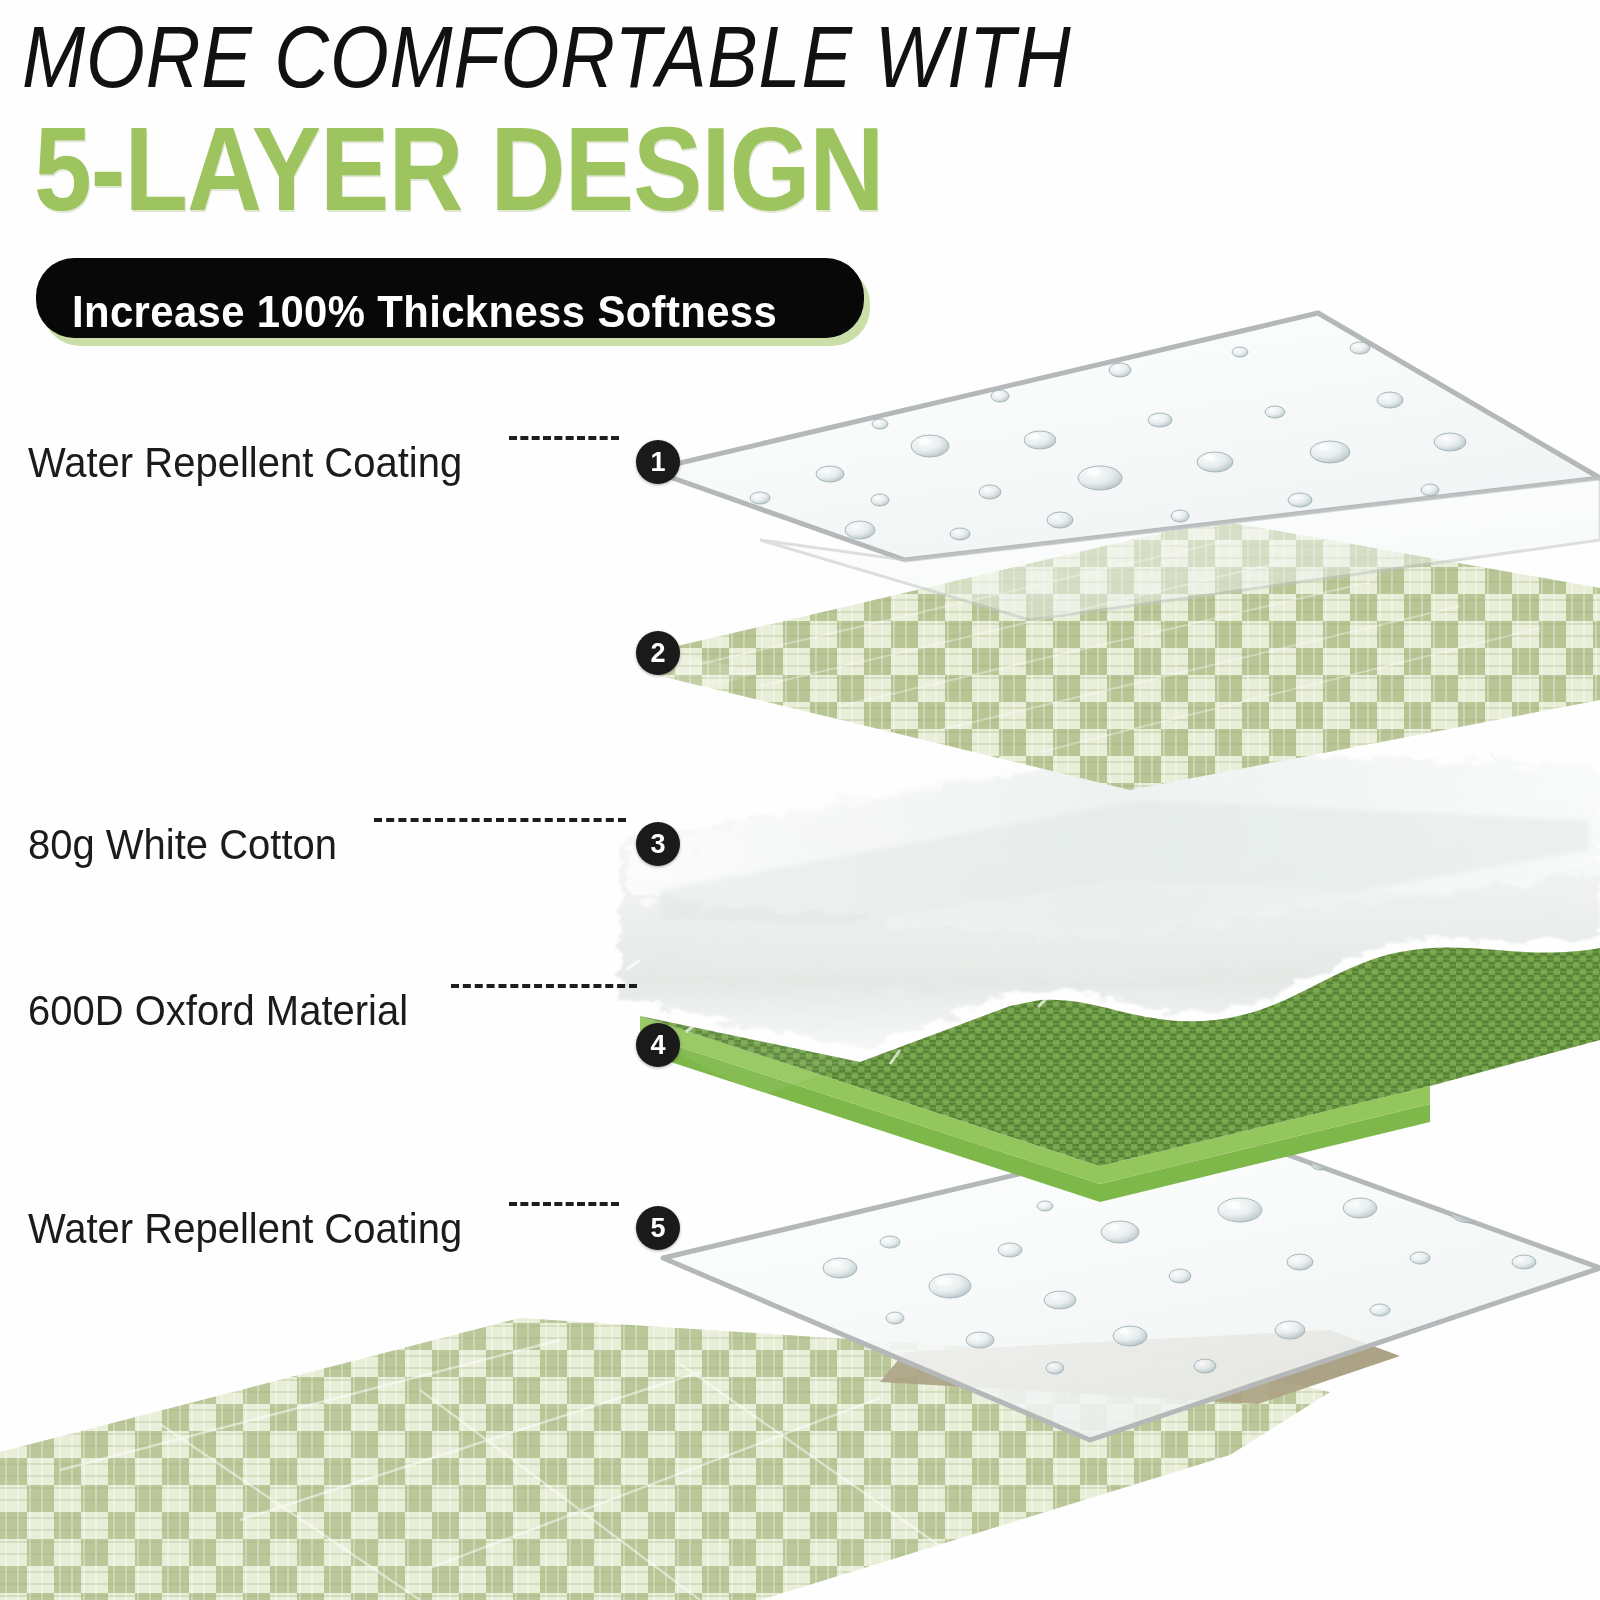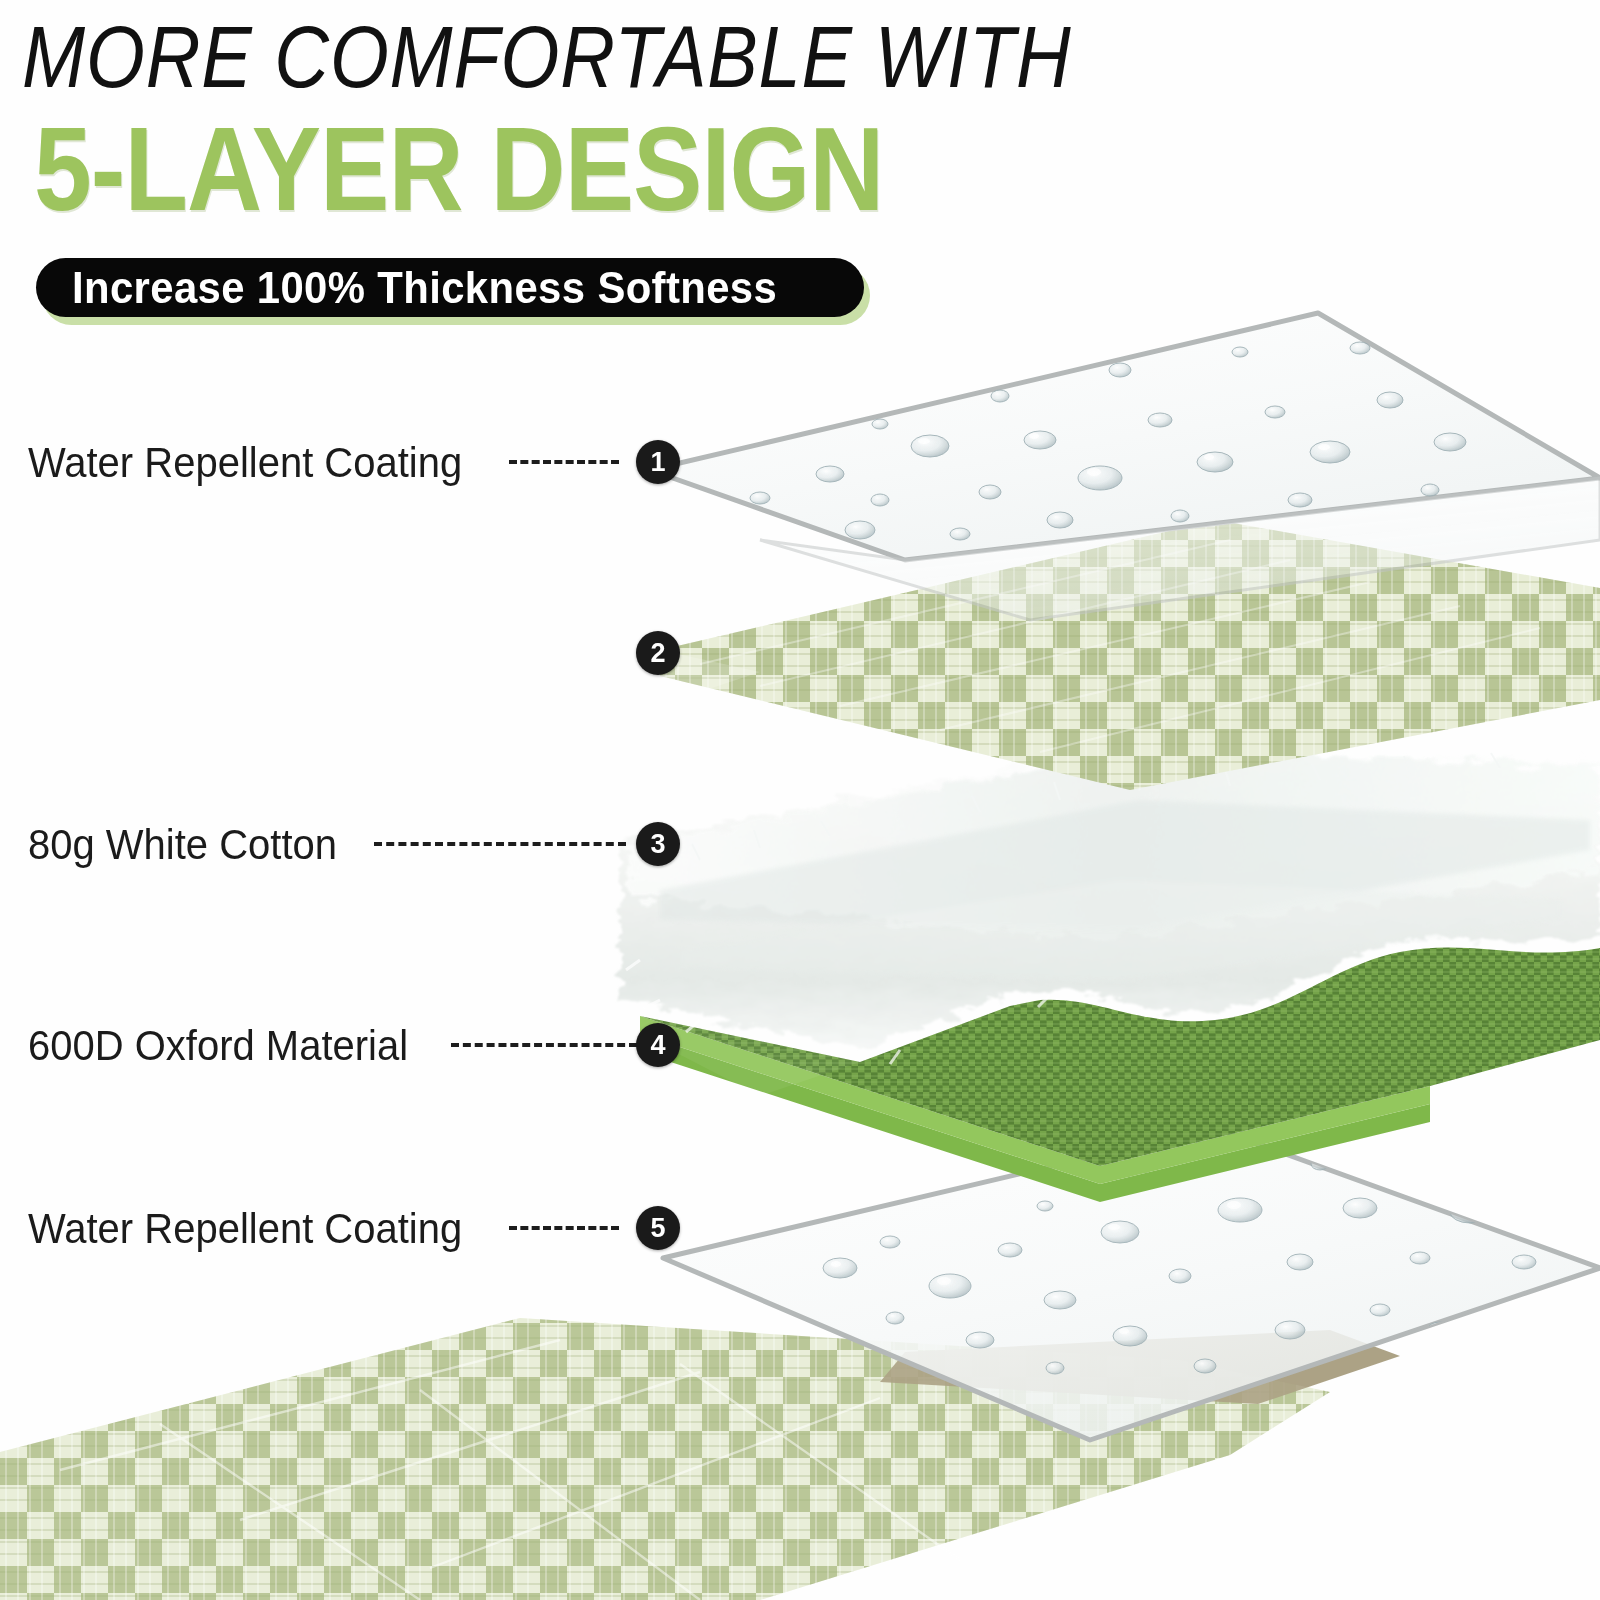--- a/index.html
+++ b/index.html
@@ -20,37 +20,37 @@
   }
   .hl2{
     position:absolute;left:34px;top:106px;width:1250px;
     font-family:"Liberation Sans", sans-serif;
     font-size:118px;line-height:126px;font-weight:bold;
     color:#9dc45e;letter-spacing:-1px;white-space:nowrap;
     transform:scaleX(.88);transform-origin:left center;
     text-shadow:1px 2px 0 rgba(120,150,70,.22);
   }
   .badge-pill{
-    position:absolute;left:36px;top:258px;height:59px;
+    position:absolute;left:36px;top:258px;height:80px;
     background:#080808;border-radius:38px;
-    display:flex;align-items:center;padding:0 34px 0 36px;
+    display:flex;align-items:flex-end;padding:0 34px 0 36px;
     box-shadow:6px 8px 0 0 rgba(157,196,94,.55);
   }
   .badge-pill .ptxt{
     font-family:"Liberation Sans", sans-serif;
     font-size:45px;font-weight:bold;color:#fff;letter-spacing:.4px;
     white-space:nowrap;transform:scaleX(.93);transform-origin:left center;
   }
 
   
   .art{position:absolute;inset:0;pointer-events:none;}
   .art svg{position:absolute;left:0;top:0;width:1600px;height:1600px;}
 
   
-  .callout{position:absolute;display:flex;align-items:center;height:52px;}
+  .callout{position:absolute;display:flex;align-items:flex-start;height:52px;}
   .callout .ctext{
     font-family:"Liberation Sans", sans-serif;
     font-size:43px;line-height:52px;font-weight:400;color:#1b1b1b;
     white-space:nowrap;transform:scaleX(.93);transform-origin:left center;
   }
   .callout .dash{
     flex:0 0 auto;height:0;margin-left:14px;margin-right:-4px;
     border-top:4px dashed #1d1d1d;
   }
   .num{
@@ -318,21 +318,21 @@
   <div class="num" style="left:636px;top:440px;">1</div>
 
   <div class="num" style="left:636px;top:631px;">2</div>
 
   <div class="callout" style="left:28px;top:818px;">
     <span class="ctext">80g White Cotton</span>
     <span class="dash" style="width:252px"></span>
   </div>
   <div class="num" style="left:636px;top:822px;">3</div>
 
-  <div class="callout" style="left:28px;top:1019px;">
+  <div class="callout" style="left:28px;top:984px;">
     <span class="ctext">600D Oxford Material</span>
     <span class="dash" style="width:186px"></span>
   </div>
   <div class="num" style="left:636px;top:1023px;">4</div>
 
   <div class="callout" style="left:28px;top:1202px;">
     <span class="ctext">Water Repellent Coating</span>
     <span class="dash" style="width:110px"></span>
   </div>
   <div class="num" style="left:636px;top:1206px;">5</div>

